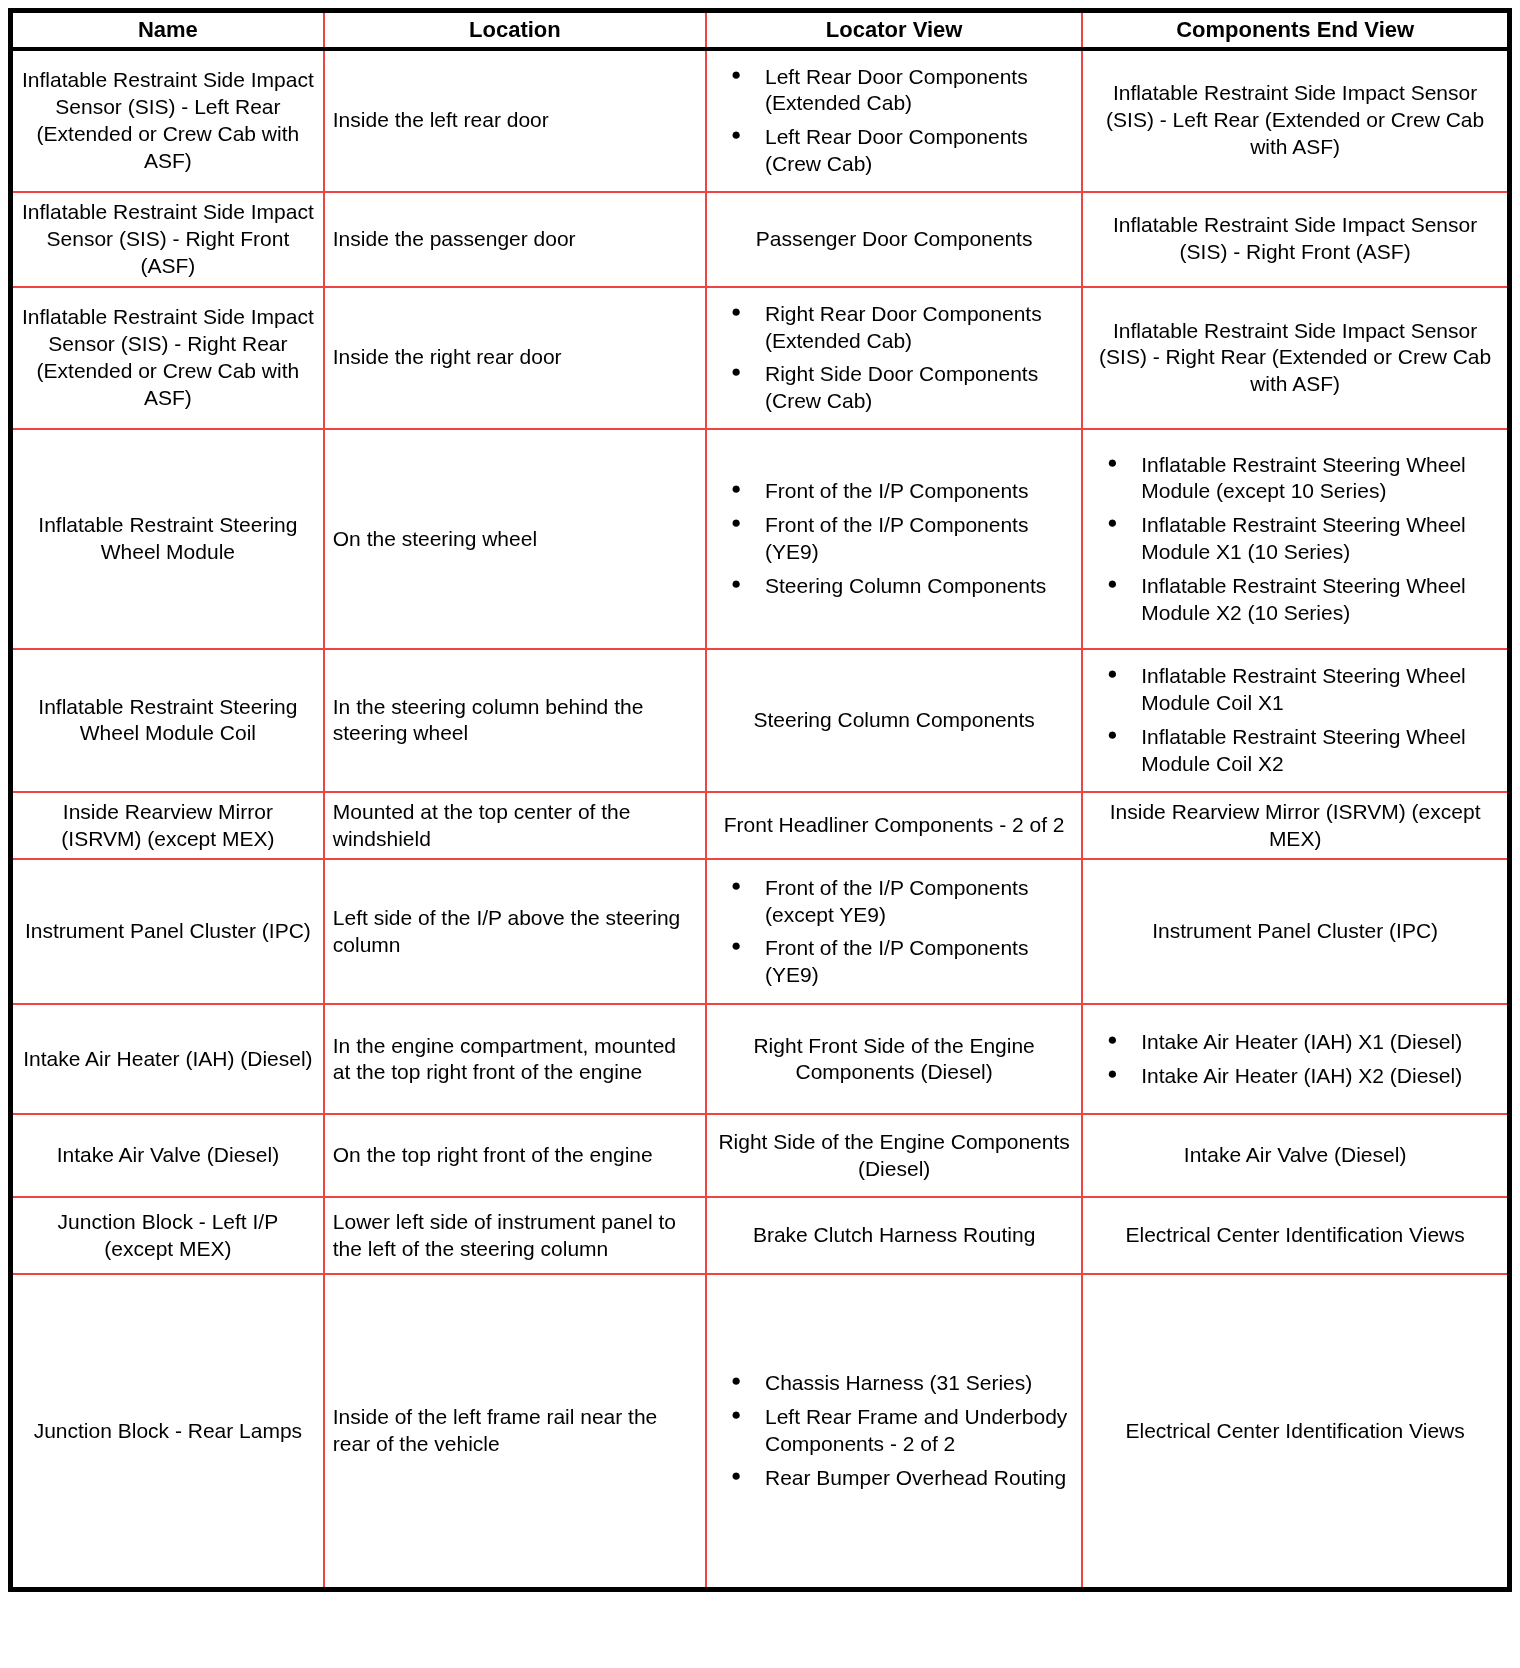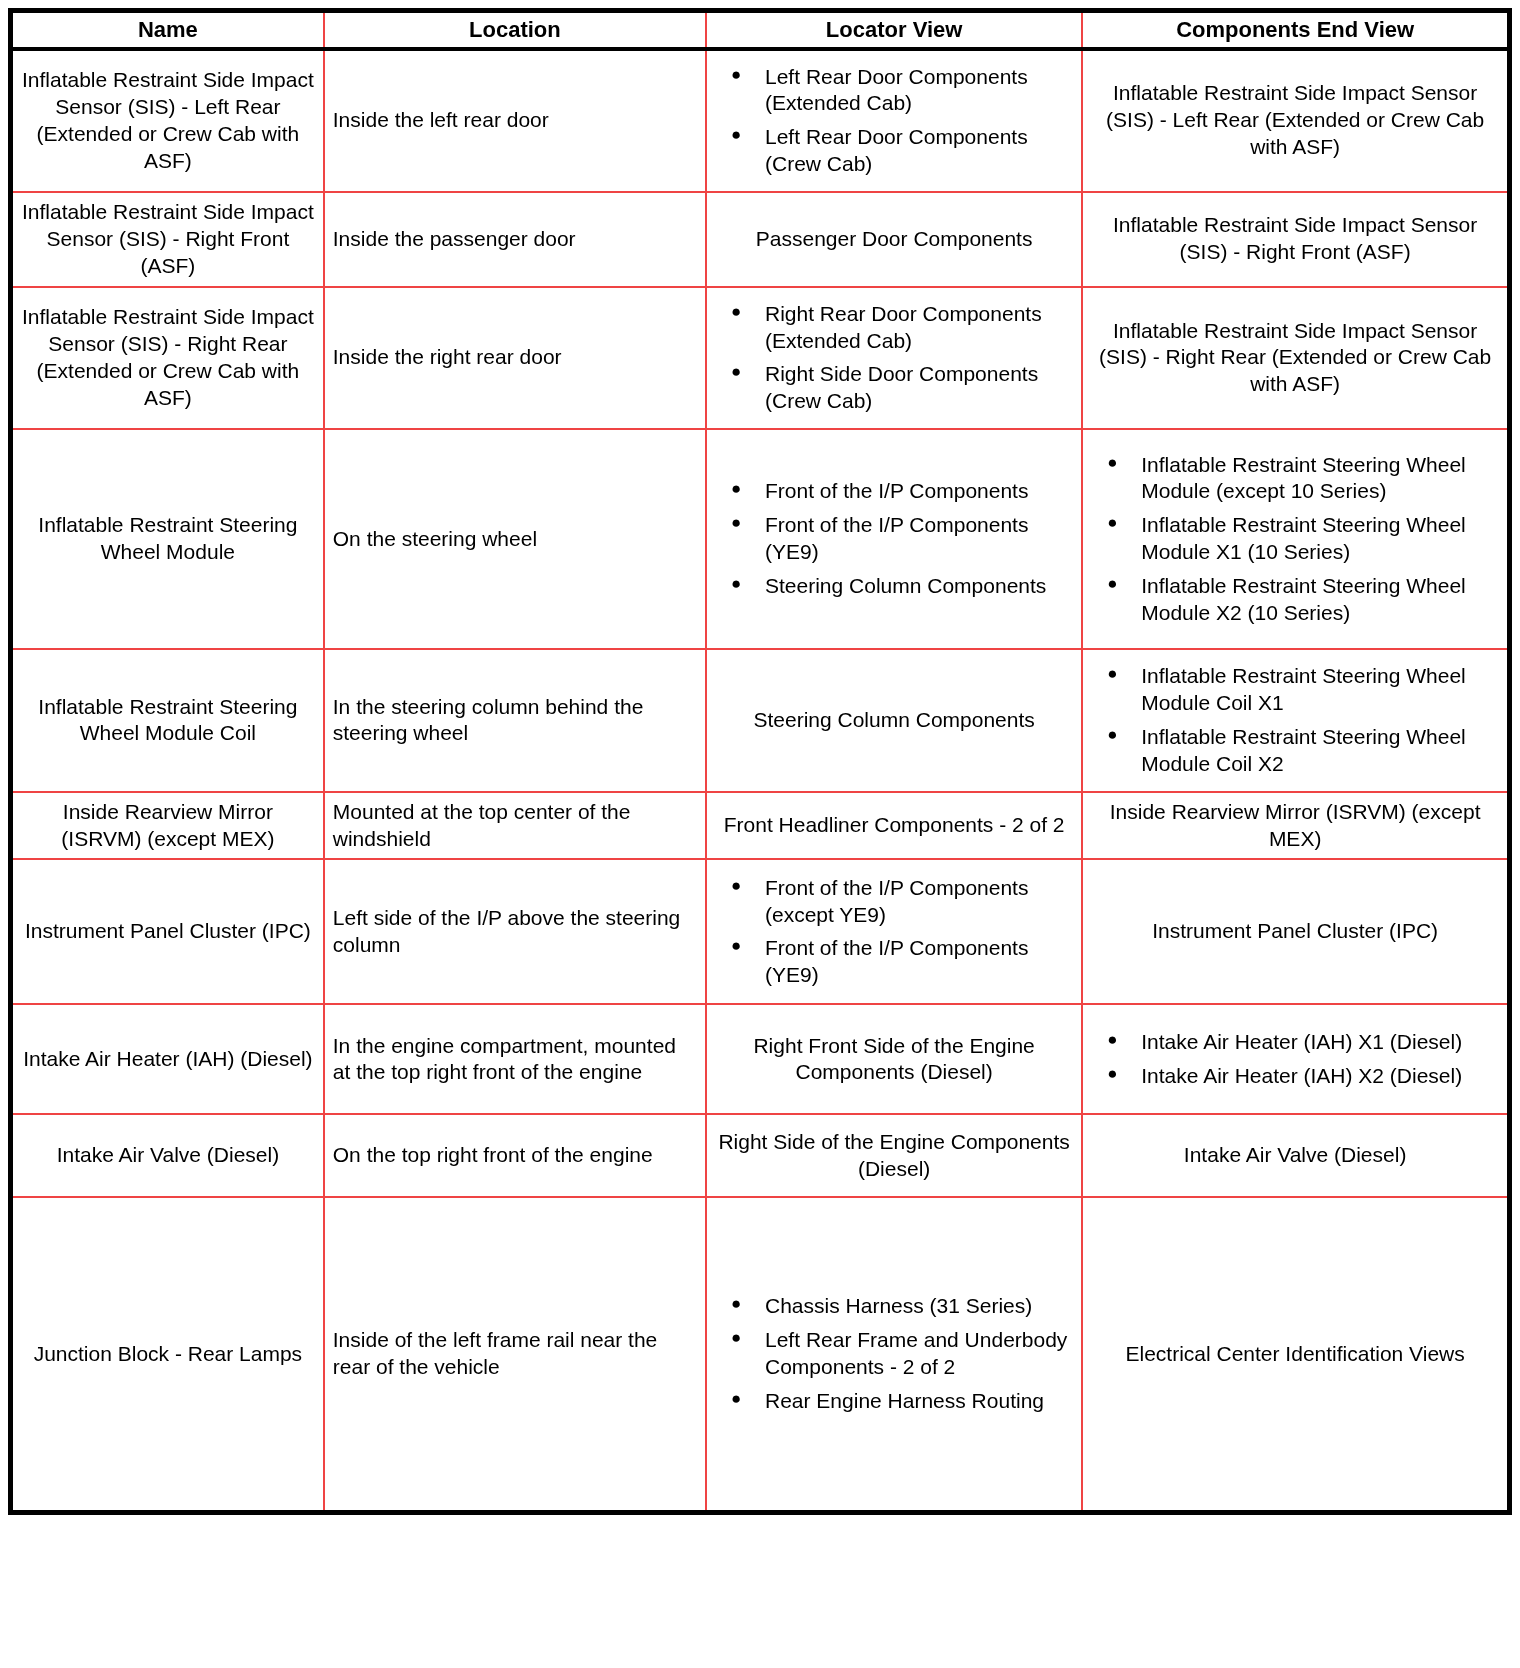--- a/index.html
+++ b/index.html
@@ -123,21 +123,27 @@
           <td class="left">In the engine compartment, mounted at the top right front of the engine</td>
           <td class="center">Right Front Side of the Engine Components (Diesel)</td>
           <td class="left"><ul class="bullets"><li><span class="bullet">●</span><span>Intake Air Heater (IAH) X1 (Diesel)</span></li><li><span class="bullet">●</span><span>Intake Air Heater (IAH) X2 (Diesel)</span></li></ul></td>
         </tr>
         <tr style="height: 83px;">
           <td class="center">Intake Air Valve (Diesel)</td>
           <td class="left">On the top right front of the engine</td>
           <td class="center">Right Side of the Engine Components (Diesel)</td>
           <td class="center">Intake Air Valve (Diesel)</td>
         </tr>
+        <tr style="height: 77px;">
+          <td class="center">Junction Block - Left I/P (except MEX)</td>
+          <td class="left">Lower left side of instrument panel to the left of the steering column</td>
+          <td class="center">Brake Clutch Harness Routing</td>
+          <td class="center">Electrical Center Identification Views</td>
+        </tr>
         <tr style="height: 315px;">
           <td class="center">Junction Block - Rear Lamps</td>
           <td class="left">Inside of the left frame rail near the rear of the vehicle</td>
-          <td class="left"><ul class="bullets"><li><span class="bullet">●</span><span>Chassis Harness (31 Series)</span></li><li><span class="bullet">●</span><span>Left Rear Frame and Underbody Components - 2 of 2</span></li><li><span class="bullet">●</span><span>Rear Engine Harness Routing</span></li></ul></td>
+          <td class="left"><ul class="bullets"><li><span class="bullet">●</span><span>Chassis Harness (31 Series)</span></li><li><span class="bullet">●</span><span>Left Rear Frame and Underbody Components - 2 of 2</span></li><li><span class="bullet">●</span><span>Rear Bumper Overhead Routing</span></li></ul></td>
           <td class="center">Electrical Center Identification Views</td>
         </tr>
       </tbody>
   </table>
 </div>
 
 </body></html>

